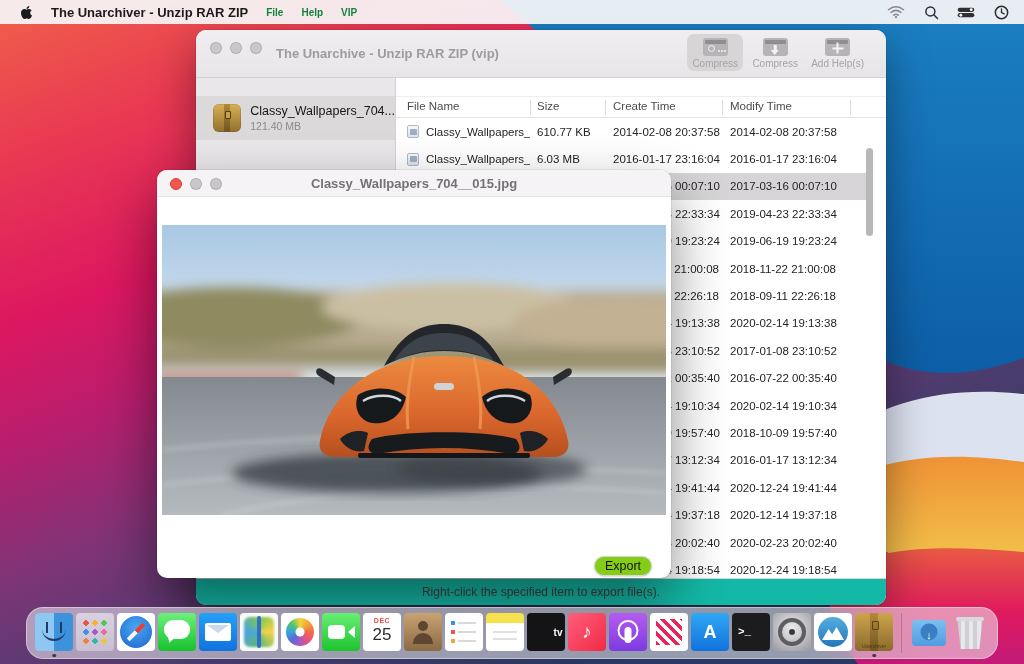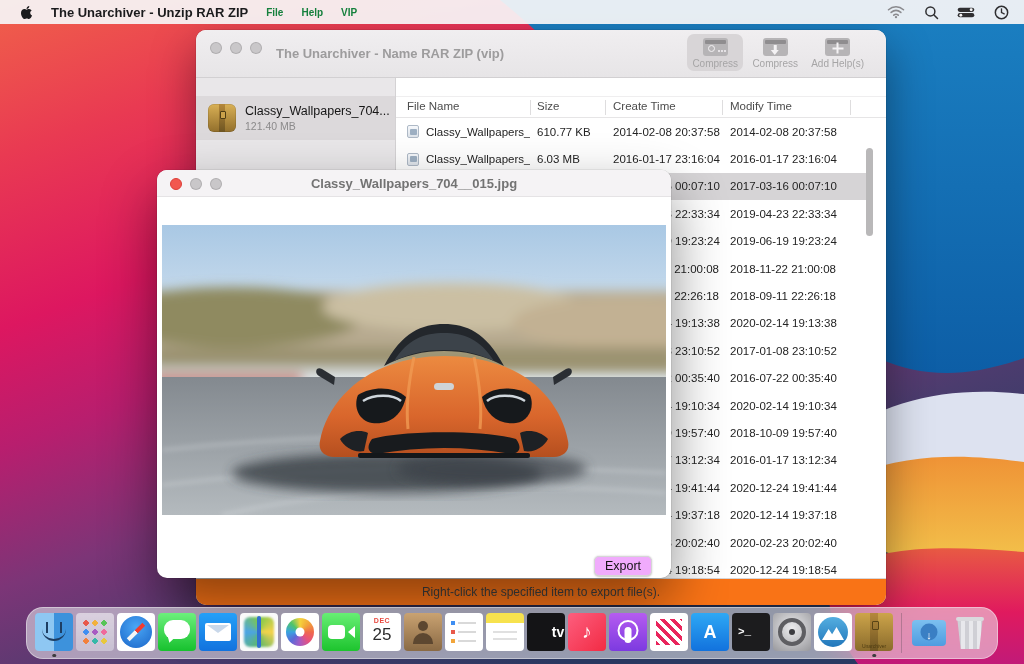--- a/index.html
+++ b/index.html
@@ -42,21 +42,21 @@
   .arr::after { content:""; position:absolute; left:-3.2px; top:4.5px; border-left:4.5px solid transparent;
     border-right:4.5px solid transparent; border-top:5px solid #f4f2f4; }
   .plus { position:absolute; left:50%; top:56%; width:11px; height:11px; transform:translate(-50%,-50%); }
   .plus::before { content:""; position:absolute; left:0; top:4.6px; width:11px; height:1.9px; background:#f4f2f4; }
   .plus::after  { content:""; position:absolute; left:4.6px; top:0; width:1.9px; height:11px; background:#f4f2f4; }
   .tbtn .lbl { font-size:10px; color:#a6a5a6; margin-top:2px; white-space:nowrap; }
 
   .mw-body { position:absolute; top:48px; left:0; right:0; bottom:27px; display:flex; }
   .sidebar { width:200px; background:#e9e7e9; border-right:1px solid #d4d2d4; }
   .sb-item { margin-top:18px; height:44px; background:#dcd9db; display:flex; align-items:center;
-    padding-left:12px; gap:9px; }
+    padding-left:12px; gap:9px;justify-content:flex-end; }
   .sb-ic { width:28px; height:28px; border-radius:6px; background:linear-gradient(#d9b055,#926f2c);
     position:relative; flex:0 0 auto; box-shadow:inset 0 0 0 0.5px rgba(0,0,0,0.2); }
   .sb-ic::before { content:""; position:absolute; left:11px; top:0; bottom:0; width:6px;
     background:linear-gradient(#b5883a,#6e5522); }
   .sb-ic::after { content:""; position:absolute; left:12.2px; top:7px; width:3.6px; height:6px;
     border:1.2px solid #4f3d14; border-radius:1px; background:#caa14a; }
   .sb-txt { display:flex; flex-direction:column; overflow:hidden; }
   .sb-name { font-size:12.5px; color:#161616; white-space:nowrap; }
   .sb-size { font-size:10.5px; color:#8b8a8b; margin-top:2px; }
 
@@ -70,36 +70,36 @@
   .cell { position:relative; z-index:1; font-size:11.5px; color:#242424; white-space:nowrap; overflow:hidden; }
   .c-name { width:134px; display:flex; align-items:center; gap:7px; padding-left:11px; }
   .c-size { width:75px; padding-left:7px; }
   .c-create { width:117px; padding-left:8px; }
   .c-modify { flex:1; padding-left:8px; }
   .doc-ic { width:12px; height:13px; flex:0 0 auto; background:linear-gradient(#f6f8fb,#dde3ea);
     border:1px solid #aeb9c6; border-radius:2px; position:relative; }
   .doc-ic::after { content:""; position:absolute; inset:2.5px 1.5px; background:#9dafc2; border-radius:1px; }
   .vscroll { position:absolute; right:13px; top:70px; width:7px; height:88px; background:#b9b8b9;
     border-radius:4px; z-index:5; }
-  .statusbar { position:absolute; left:0; right:0; bottom:0; height:27px; background:#f97316;
+  .statusbar { position:absolute; left:0; right:0; bottom:0; height:27px; background:#14b8a6;
     border-top:1px solid #d8d6d8; display:flex; align-items:center; justify-content:center; }
   .status-txt { font-size:12px; color:#3f3f3f; }
 
   
   .prevwin { position:absolute; left:157px; top:170px; width:514px; height:408px; border-radius:10px;
     background:#fff; box-shadow:0 24px 55px rgba(0,0,0,0.45), 0 0 0 0.5px rgba(0,0,0,0.12); z-index:20; overflow:hidden; }
   .pv-top { position:absolute; top:0; left:0; right:0; height:27px; background:#f5f3f5;
     border-bottom:1px solid #e5e3e5; }
   .pv-tl { position:absolute; left:13px; top:7.5px; display:flex; gap:8px; }
   .pv-title { text-align:center; line-height:27px; font-size:13px; font-weight:700; color:#737373; }
   .tl.red { background:#f2574f; border-color:#dd3e38; }
   .pv-img { position:absolute; left:5px; top:55px; width:504px; height:290px; overflow:hidden; }
   .pv-img svg { display:block; width:100%; height:100%; }
-  .export-btn { position:absolute; right:19px; top:386px; width:58px; height:20px; background:#f0abfc;
-    border:0.5px solid #d6d6d6; border-radius:5px; box-shadow:0 0.5px 2px rgba(0,0,0,0.22);
+  .export-btn { position:absolute; right:19px; top:386px; width:58px; height:20px; background:#84cc16;
+    border:0.5px solid #d6d6d6; border-radius:10px; box-shadow:0 0.5px 2px rgba(0,0,0,0.22);
     font-size:12.5px; color:#121212; display:flex; align-items:center; justify-content:center; }
 
   
   .dock { position:absolute; left:50%; bottom:5px; transform:translateX(-50%); height:52px;
     background:rgba(240,240,244,0.55); border:1px solid rgba(255,255,255,0.4); border-radius:17px;
     display:flex; align-items:center; padding:0 8px; gap:3px; z-index:40; backdrop-filter:blur(18px); }
   .dk-wrap { position:relative; width:38px; height:48px; }
   .dk { position:absolute; top:4px; left:0; width:38px; height:38px; border-radius:4px; overflow:hidden; }
   .run-dot { position:absolute; bottom:0px; left:50%; transform:translateX(-50%); width:3.5px; height:3.5px;
     border-radius:50%; background:#3c3c3e; }
@@ -168,21 +168,21 @@
     radial-gradient(circle 2.4px at 8px 28px,#f2a53a 98%,transparent),
     linear-gradient(#d9d9d9 0 0),linear-gradient(#d9d9d9 0 0),linear-gradient(#d9d9d9 0 0);
     background-repeat:no-repeat;
     background-size:auto,auto,auto,18px 2.4px,18px 2.4px,18px 2.4px;
     background-position:0 0,0 0,0 0,13px 9px,13px 18px,13px 27px; }
   .ic-notes { background:linear-gradient(#f7e24e 0 10px,#fff 10px); background-image:
     linear-gradient(#e0e0e0 0 0),linear-gradient(#e0e0e0 0 0),linear-gradient(#f7e24e 0 0);
     background-repeat:no-repeat; background-size:24px 2px,24px 2px,38px 10px;
     background-position:7px 18px,7px 25px,0 0; background-color:#fff; }
   .ic-appletv { background:#141416; }
-  .ic-appletv .glyph { font-size:14px;padding-left:24px; }
+  .ic-appletv .glyph { font-size:10px;padding-left:24px; }
   .ic-music { background:linear-gradient(135deg,#fd5e7e,#f22b44); }
   .ic-music .glyph { font-size:19px; font-weight:400; }
   .ic-podcasts { background:linear-gradient(#b55cf0,#7c3ae0); }
   .ic-podcasts::before { content:""; position:absolute; left:50%; top:7px; width:17px; height:17px;
     transform:translateX(-50%); border:2.5px solid #fff; border-radius:50%; }
   .ic-podcasts::after { content:""; position:absolute; left:50%; top:14px; width:7px; height:16px;
     transform:translateX(-50%); border-radius:4px; background:#fff; }
   .ic-news { background:#fff; }
   .ic-news::before { content:""; position:absolute; inset:6px;
     background:repeating-linear-gradient(45deg,#e9255c 0 3.5px,#fff 3.5px 7px); }
@@ -305,21 +305,21 @@
   </div>
 </div>
 
 <div class="mainwin">
   <div class="mw-top">
     <div class="tl-group">
       <span class="tl"></span>
       <span class="tl"></span>
       <span class="tl"></span>
     </div>
-    <div class="mw-title">The Unarchiver - Name RAR ZIP (vip)</div>
+    <div class="mw-title">The Unarchive - Unzip RAR ZIP (vip)</div>
     <div class="mw-toolbar">
       <div class="tbtn on">
         <div class="fold">
             <span class="mag"></span>
             <span class="magdots"></span>
           </div>
         <div class="lbl">Compress</div>
       </div>
       <div class="tbtn">
         <div class="fold">

